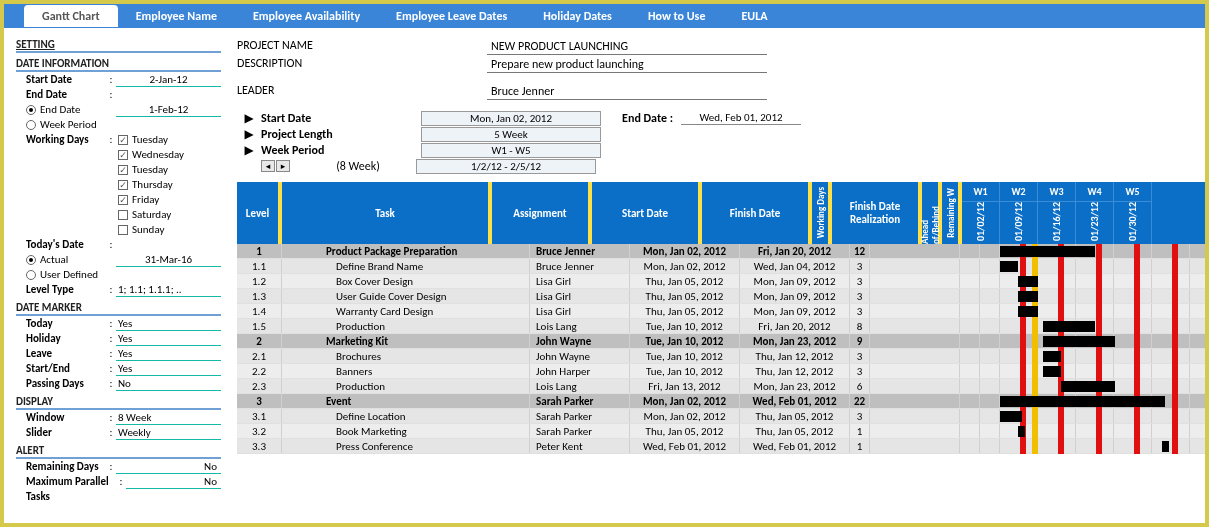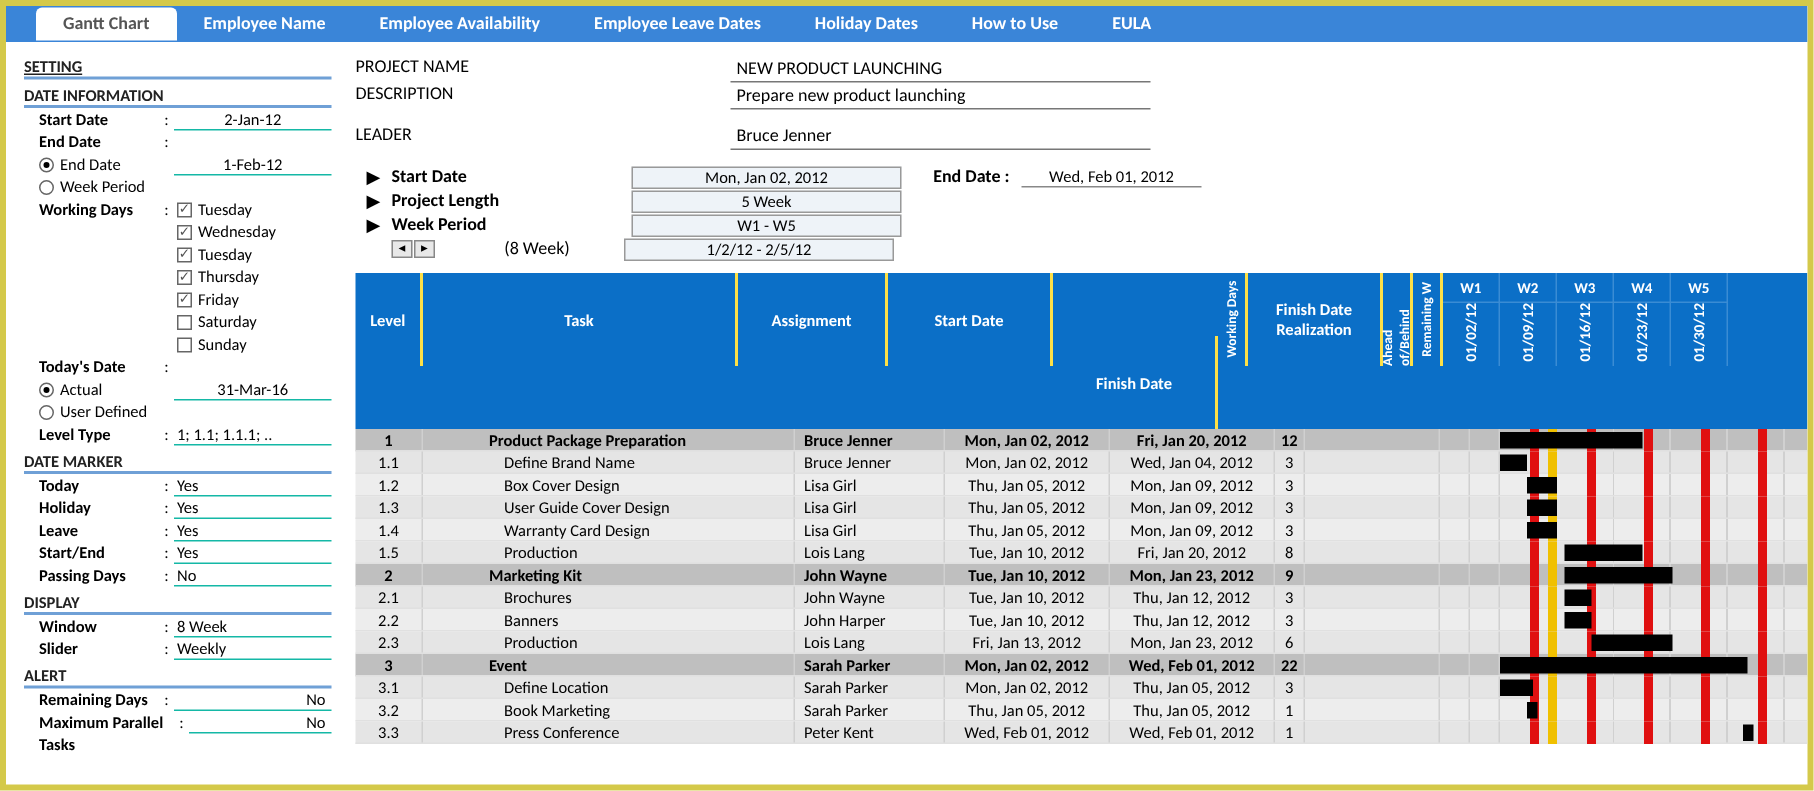--- a/index.html
+++ b/index.html
@@ -28,26 +28,26 @@
 .plrow { display:flex; align-items:center; font-size:12px; height:16px; }
 .plrow .tri{width:24px;text-align:center;}
 .plrow .plabel{width:160px;font-weight:bold;}
 .plrow .pval{width:180px;text-align:center;border:1px solid #999;background:#eef3f8;font-size:11px;}
 .plrow .plab2{width:80px;font-weight:bold;text-align:right;padding-right:8px;}
 .plrow .pval2{width:120px;text-align:center;border-bottom:1px solid #888;font-size:11px;}
 .spinbtn { display:flex; gap:1px; margin-right:10px;}
 .spinbtn div{width:14px;height:12px;border:1px solid #888;background:#e8e8e8;text-align:center;line-height:9px;font-size:9px;}
 .gantt { margin-top:8px; }
 .gh { display:flex; background:#0b6fc7; color:#fff; font-weight:bold; font-size:11px; }
-.gh .c { display:flex; align-items:center; justify-content:center; border-right:2px solid #fde047; }
+.gh .c { display:flex; align-items:center; justify-content:center; border-right:4px solid #fde047; }
 .gh .lv{width:45px;height:62px;}
 .gh .tk{width:210px;height:62px;}
 .gh .as{width:100px;height:62px;}
 .gh .sd{width:110px;height:62px;}
-.gh .fd{width:110px;height:62px;margin-top:42px;}
+.gh .fd{width:110px;height:62px;}
 .gh .wd{width:20px;height:62px;}
 .gh .fr{width:90px;height:62px;text-align:center;}
 .gh .ab{width:20px;height:62px;}
 .gh .rw{width:20px;height:62px;}
 .vtxt { writing-mode:vertical-rl; transform:rotate(180deg); font-size:9px; }
 .gh .wk { display:flex; flex-direction:column; }
 .gh .wkrow { display:flex; }
 .gh .wkcell { width:38px; border-right:1px solid #3a8cd4; text-align:center; font-size:10px; }
 .gh .wkcellh { height:20px; line-height:20px; border-bottom:1px solid #3a8cd4;}
 .gh .wkcelld { height:42px; }

